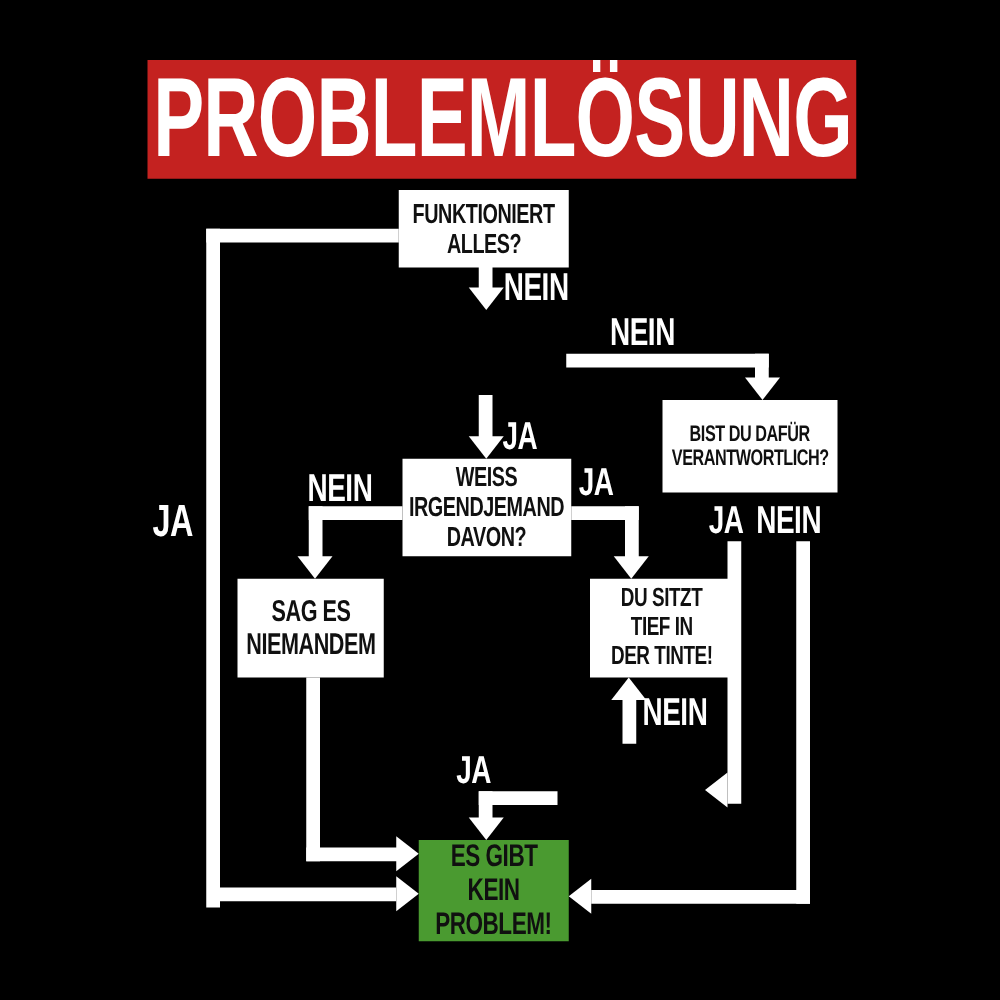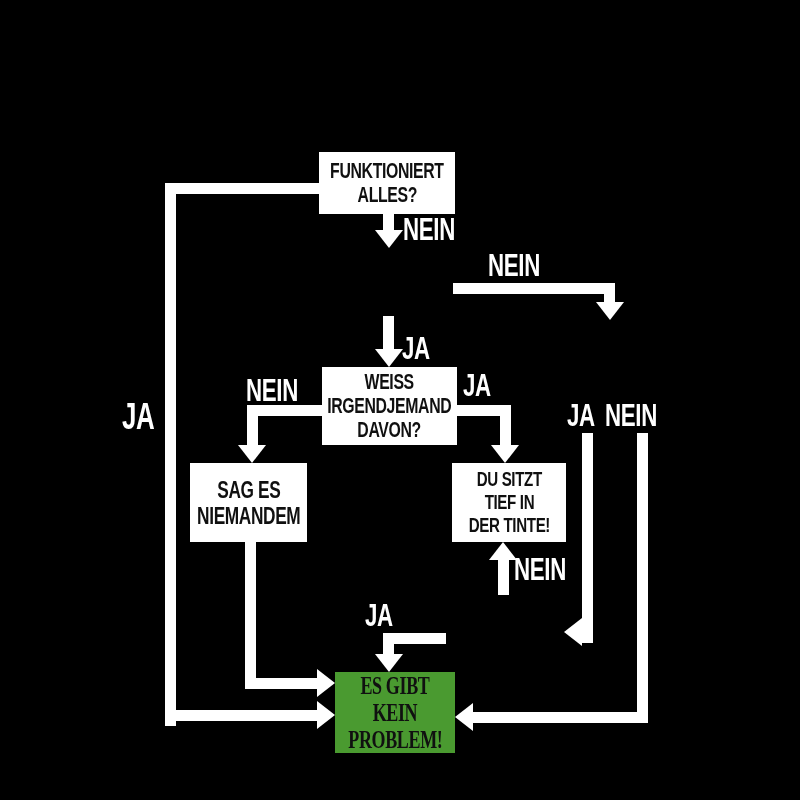--- a/index.html
+++ b/index.html
@@ -11,21 +11,21 @@
   
   .cond { display:inline-block; white-space:nowrap; transform:scaleX(0.72);
           transform-origin:center; letter-spacing:-0.5px; line-height:1.08; }
   .banner { position:absolute; left:118px; top:48px; width:567px; height:95px;
             background:var(--banner-red,#c42220);
             display:flex; align-items:center; justify-content:center; }
   .title { font-size:90px; color:#fff; transform:scaleX(0.68); letter-spacing:-1px; }
   .node { position:absolute; background:var(--box-white,#ffffff);
           color:var(--text-dark,#101010); display:flex; flex-direction:column;
           align-items:center; justify-content:center; text-align:center; }
-  .node.green { background:var(--box-green,#4a9a30);font-family:Liberation Serif, serif; }
+  .node.green { background:var(--box-green,#4a9a30); }
   .n-start span   { font-size:22px; }
   .n-tamper span  { font-size:20px; }
   .n-resp span    { font-size:18px; }
   .n-knows span   { font-size:22px; }
   .n-tell span    { font-size:24px; }
   .n-trouble span { font-size:21px; }
   .n-blame span   { font-size:20px; }
   .n-green span   { font-size:25px; }
   .seg { position:absolute; background:var(--line-white,#ffffff); }
   .ah  { position:absolute; width:0; height:0; }
@@ -35,20 +35,23 @@
   .ah-right { border-top:14px solid transparent; border-bottom:14px solid transparent; border-left:18px solid var(--line-white,#fff); }
   .lbl { position:absolute; color:#fff; font-size:31px; white-space:nowrap;
          transform:scaleX(0.72); transform-origin:0 50%; letter-spacing:-0.5px; line-height:1; }
   .lbl.big { font-size:36px; }
 </style>
 </head>
 <body>
 
 <div class="canvas">
 
+  <div class="banner">
+    <span class="title cond">PROBLEMLÖSUNG</span>
+  </div>
 
   <div class="seg" style="left:165px;top:183px;width:154px;height:11px"></div>
   <div class="seg" style="left:165px;top:183px;width:11px;height:543px"></div>
   <div class="seg" style="left:176px;top:710px;width:141px;height:11px"></div>
   <div class="seg" style="left:383px;top:212px;width:11px;height:22px"></div>
   <div class="seg" style="left:453px;top:283px;width:162px;height:11px"></div>
   <div class="seg" style="left:604px;top:283px;width:11px;height:21px"></div>
   <div class="seg" style="left:383px;top:316px;width:11px;height:34px"></div>
   <div class="seg" style="left:247px;top:405px;width:75px;height:11px"></div>
   <div class="seg" style="left:247px;top:405px;width:11px;height:42px"></div>
@@ -83,30 +86,34 @@
   <div class="lbl big" style="left:122px;top:399px">JA</div>
   <div class="lbl" style="left:567px;top:400px">JA</div>
   <div class="lbl" style="left:605px;top:400px">NEIN</div>
   <div class="lbl" style="left:514px;top:554px">NEIN</div>
   <div class="lbl" style="left:365px;top:600px">JA</div>
 
   <div class="node n-start" style="left:319px;top:152px;width:136px;height:62px">
     <span class="cond">FUNKTIONIERT</span>
     <span class="cond">ALLES?</span>
   </div>
+  <div class="node n-resp" style="left:530px;top:320px;width:140px;height:74px">
+    <span class="cond">BIST DU DAFÜR</span>
+    <span class="cond">VERANTWORTLICH?</span>
+  </div>
   <div class="node n-knows" style="left:322px;top:367px;width:135px;height:78px">
     <span class="cond">WEISS</span>
     <span class="cond">IRGENDJEMAND</span>
     <span class="cond">DAVON?</span>
   </div>
   <div class="node n-tell" style="left:190px;top:463px;width:117px;height:79px">
     <span class="cond">SAG ES</span>
     <span class="cond">NIEMANDEM</span>
   </div>
-  <div class="node n-trouble" style="left:452px;top:463px;width:114px;height:79px">
+  <div class="node n-trouble" style="left:472px;top:463px;width:114px;height:79px">
     <span class="cond">DU SITZT</span>
     <span class="cond">TIEF IN</span>
     <span class="cond">DER TINTE!</span>
   </div>
   <div class="node green n-green" style="left:335px;top:672px;width:120px;height:81px">
     <span class="cond">ES GIBT</span>
     <span class="cond">KEIN</span>
     <span class="cond">PROBLEM!</span>
   </div>
 

